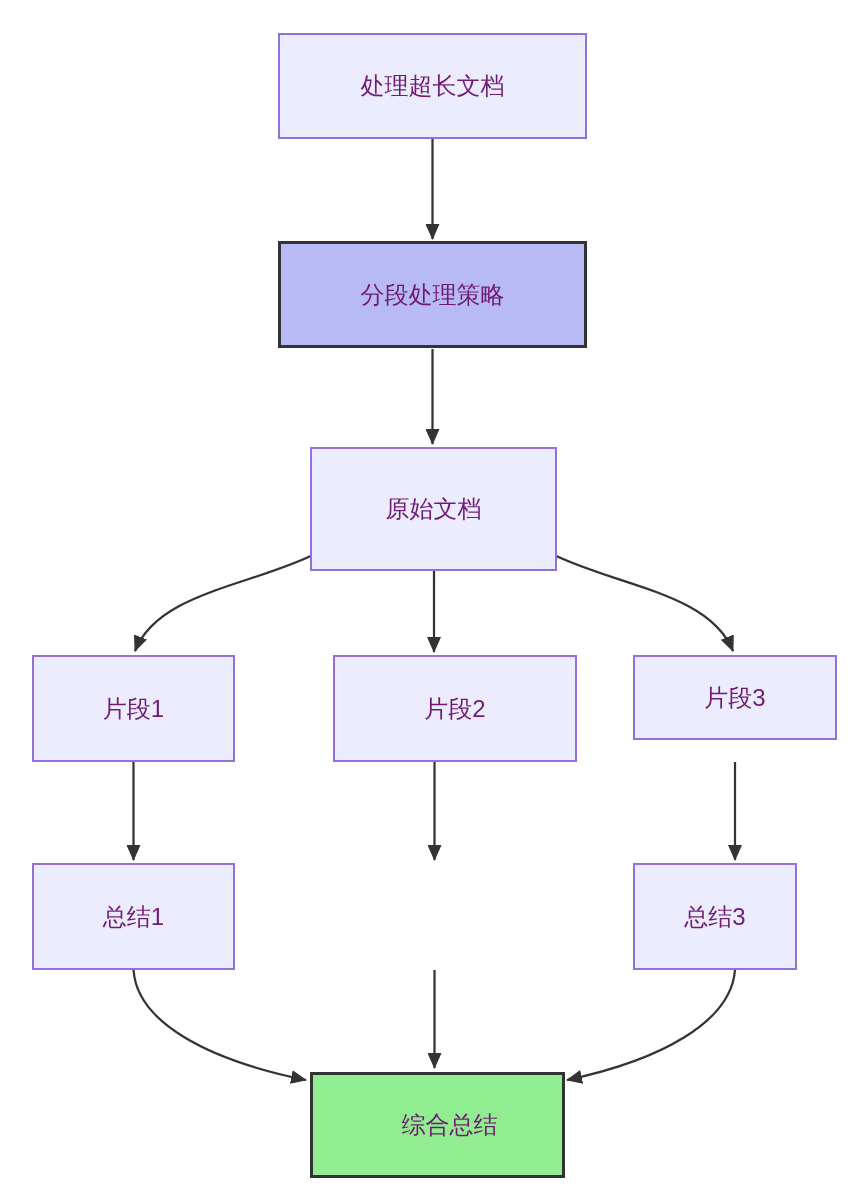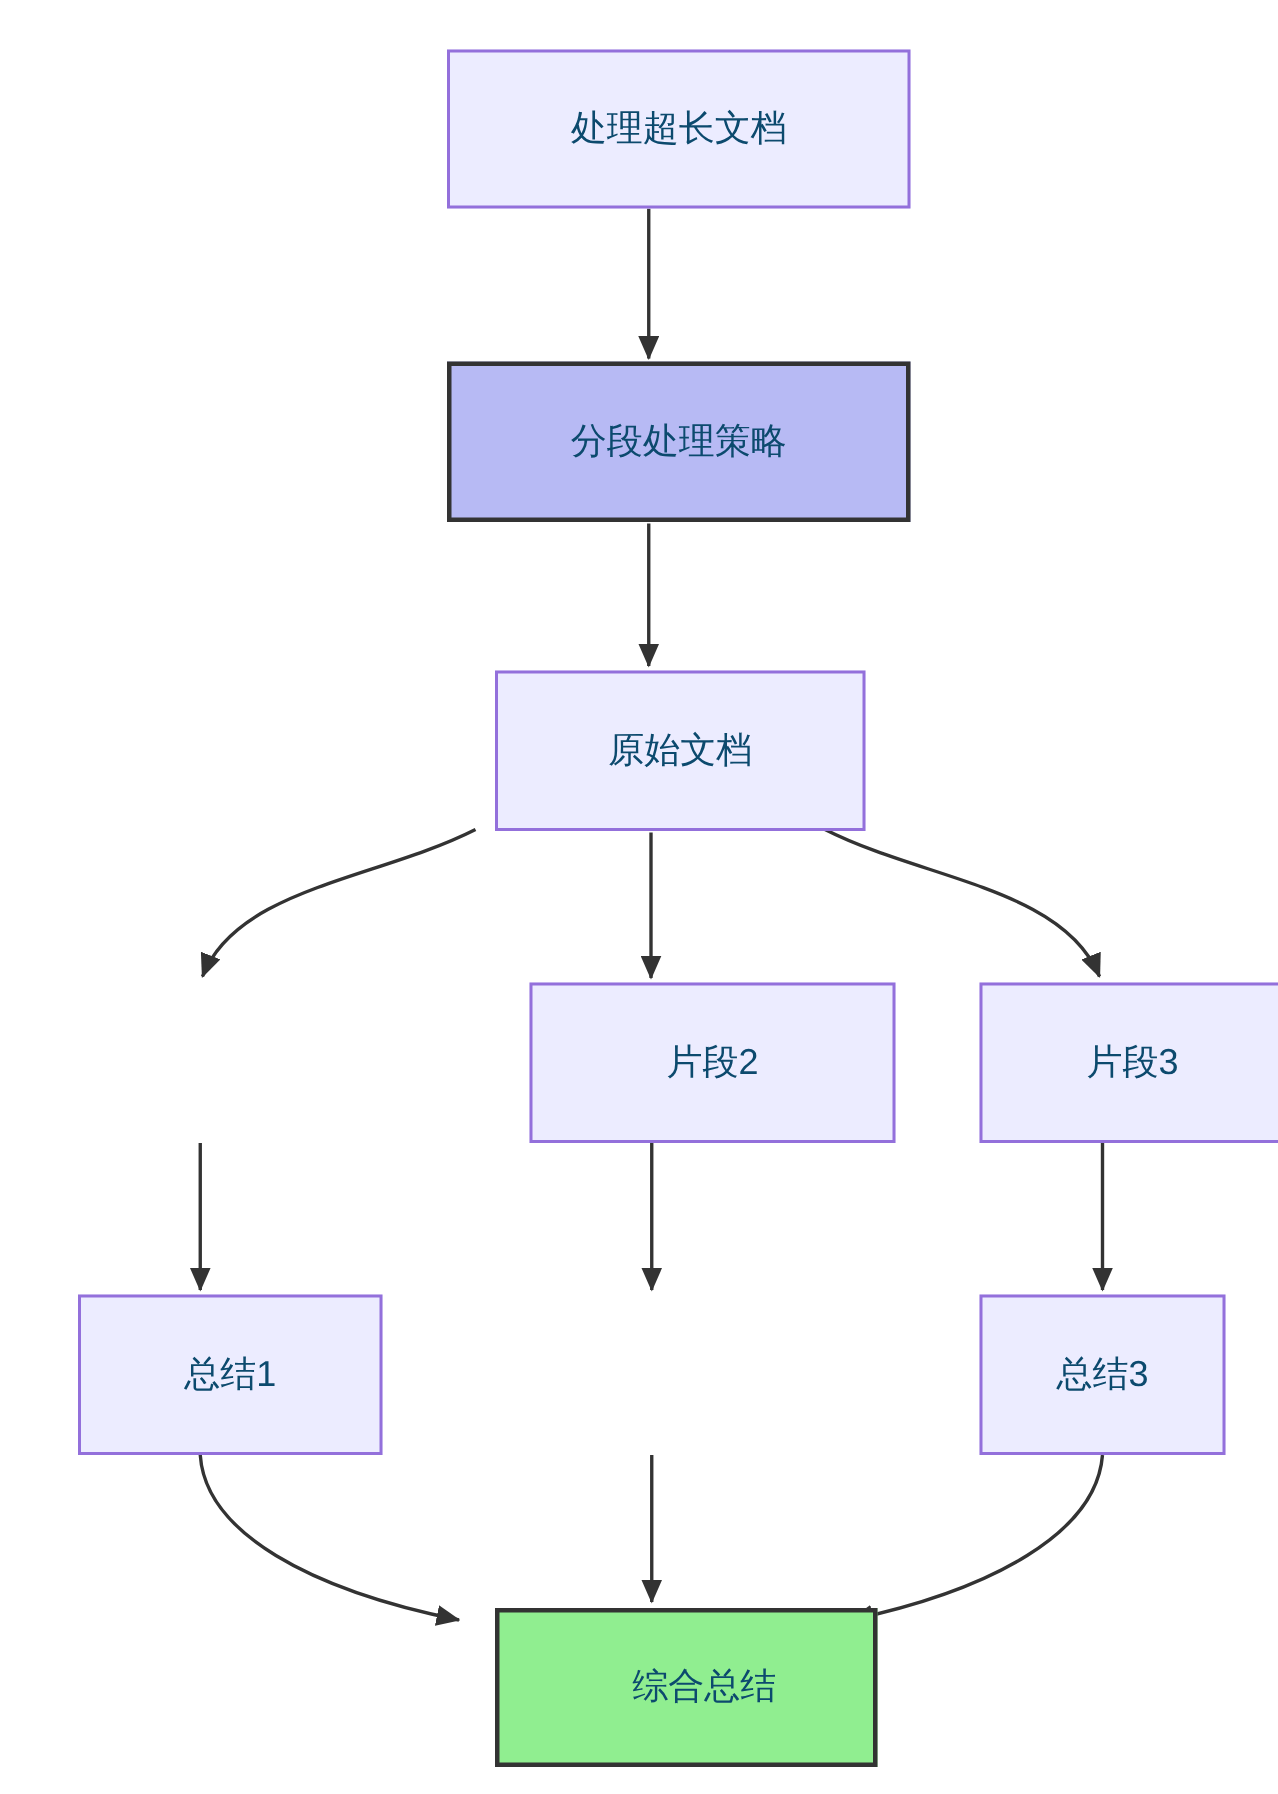--- a/index.html
+++ b/index.html
@@ -28,43 +28,42 @@
     stroke-width: 2.25px;
   }
   .node {
     position: absolute;
     box-sizing: border-box;
     display: flex;
     align-items: center;
     justify-content: center;
     background: #ECECFF;
     border: 2px solid #9370DB;
-    color: #0c4a6e;
+    color: #701a75;
     font-size: 24px;
     line-height: 1.3;
     text-align: center;
     white-space: nowrap;
-    margin-left: 20px;
   }
   .node.emphasis {
     background: #B7BAF4;
     border: 3.5px solid #333333;
   }
   .node.success {
     background: #90EE90;
     border: 3.5px solid #333333;
     padding-left: 24px;
   }
   
   #node-A { left: 278px; top: 33px;   width: 309px; height: 106px; }
   #node-B { left: 278px; top: 241px;  width: 309px; height: 107px; }
-  #node-C { left: 310px; top: 447px;  width: 247px; height: 107px; }
+  #node-C { left: 310px; top: 447px;  width: 247px; height: 124px; }
   #node-D { left: 32px;  top: 655px;  width: 203px; height: 107px; }
   #node-E { left: 333px; top: 655px;  width: 244px; height: 107px; }
-  #node-F { left: 633px; top: 655px;  width: 204px; height: 107px; }
+  #node-F { left: 633px; top: 655px;  width: 204px; height: 85px; }
   #node-G { left: 32px;  top: 863px;  width: 203px; height: 107px; justify-content: center; }
   #node-H { left: 333px; top: 863px;  width: 203px; height: 107px; }
   #node-I { left: 633px; top: 863px;  width: 164px; height: 107px; }
   #node-J { left: 310px; top: 1072px; width: 255px; height: 106px; }
 </style>
 </head>
 <body>
 
 <div class="canvas">
 
@@ -103,20 +102,23 @@
   </div>
 
   <div class="node emphasis" id="node-B">
     <span class="node-label">分段处理策略</span>
   </div>
 
   <div class="node" id="node-C">
     <span class="node-label">原始文档</span>
   </div>
 
+  <div class="node" id="node-D">
+    <span class="node-label">片段1</span>
+  </div>
 
   <div class="node" id="node-E">
     <span class="node-label">片段2</span>
   </div>
 
   <div class="node" id="node-F">
     <span class="node-label">片段3</span>
   </div>
 
   <div class="node" id="node-G">

